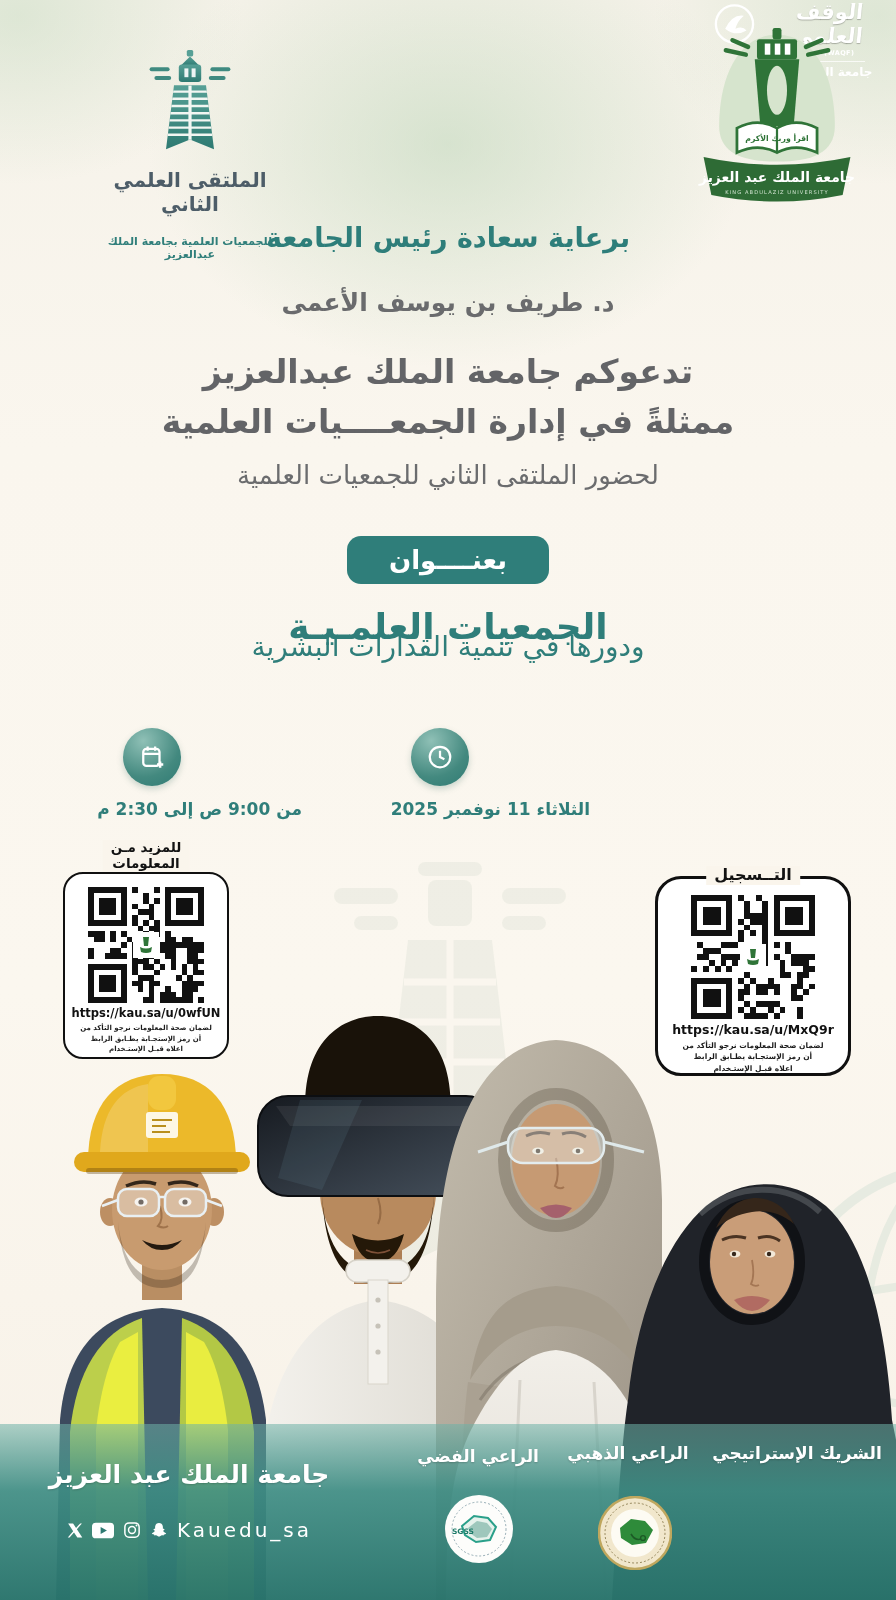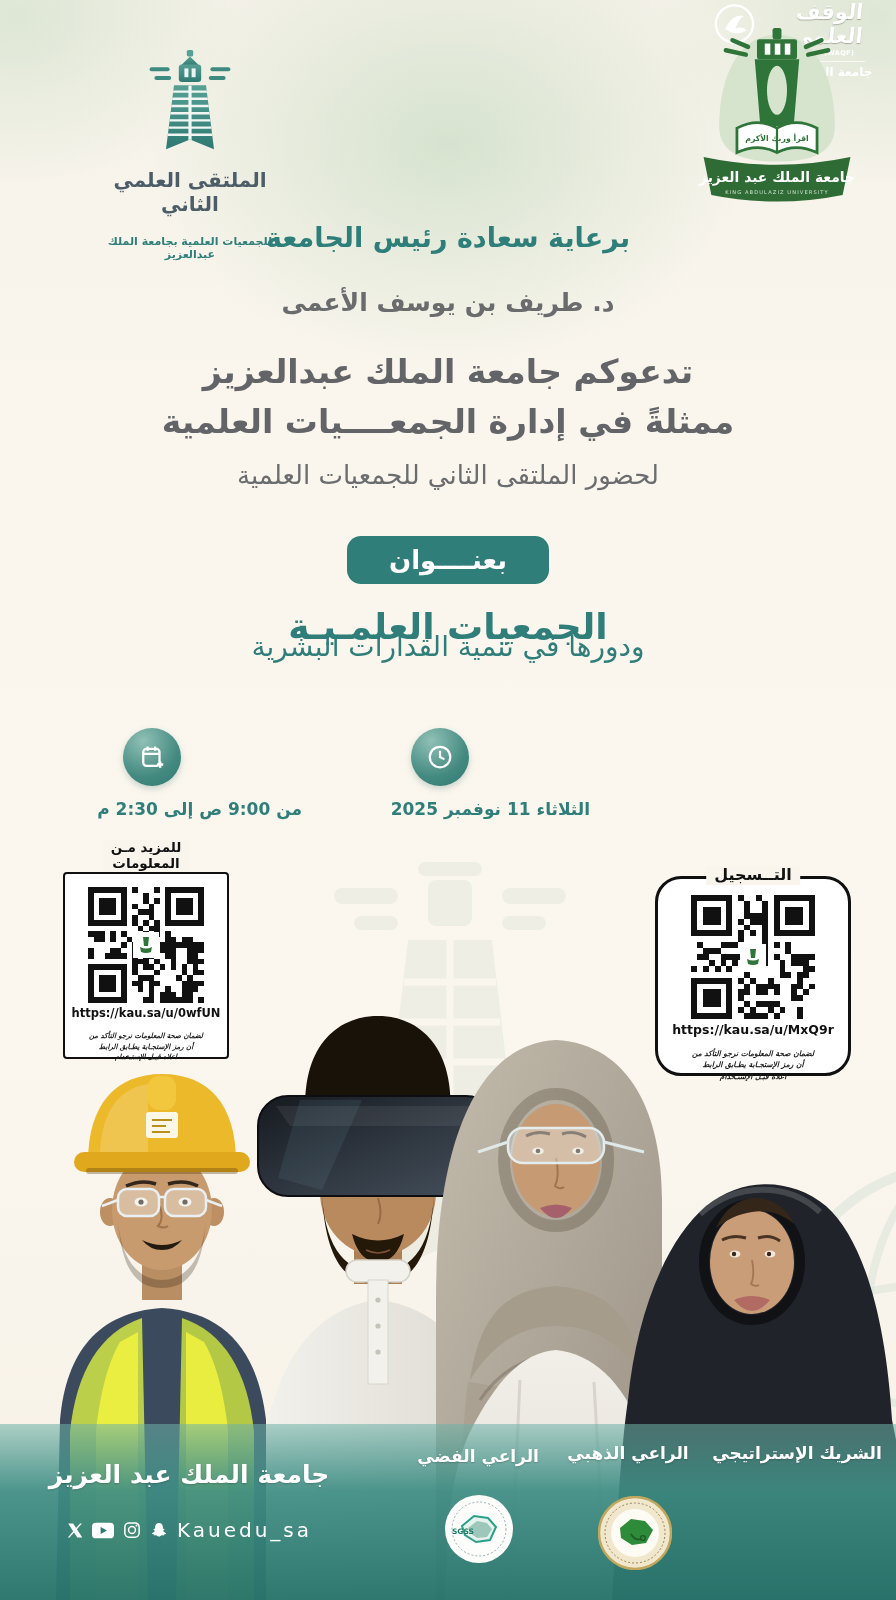--- a/index.html
+++ b/index.html
@@ -31,29 +31,29 @@
          padding:9px 42px;border-radius:14px;}
   .title1{top:606px;font-size:36px;font-weight:800;color:#2f7e7a;letter-spacing:.5px;}
   .title2{top:630px;font-size:28px;font-weight:400;color:#2f7e7a;}
   
   .info-col{position:absolute;top:728px;width:300px;z-index:3;}
   .info-circle{width:58px;height:58px;margin:0 auto;border-radius:50%;
     background:radial-gradient(circle at 35% 22%,#8fc0b6,#43897f 62%,#2f7a73);
     display:flex;align-items:center;justify-content:center;box-shadow:0 3px 6px rgba(60,110,100,.25);}
   .info-label{margin-top:13px;font-size:17px;font-weight:bold;color:#2f7e7a;}
   
-  .qr-box{position:absolute;background:#fff;border:2.5px solid #101010;border-radius:4px;
+  .qr-box{position:absolute;background:#fff;border:2.5px solid #101010;border-radius:20px;
           text-align:center;z-index:6;}
   .qr-label{position:absolute;left:50%;transform:translateX(-50%);background:#faf5ec;
             color:#121212;font-weight:bold;line-height:1.18;padding:0 8px;white-space:nowrap;}
   .qr-graphic{position:relative;margin:13px auto 3px;}
   .qr-logo{position:absolute;left:50%;top:50%;transform:translate(-50%,-50%);
            width:26px;height:26px;background:#fff;display:flex;align-items:center;justify-content:center;}
   .qr-url{font-size:11.5px;font-weight:bold;color:#111;direction:ltr;}
-  .qr-disc{font-size:7px;font-weight:bold;color:#1c1c1c;line-height:1.5;margin-top:11px;font-style:italic;}
+  .qr-disc{font-size:7px;font-weight:bold;color:#1c1c1c;line-height:1.5;margin-top:3px;}
   
   .wm-lh{left:300px;top:852px;z-index:1;opacity:.09;}
   .wm-globe{left:690px;top:1130px;z-index:1;opacity:.45;}
   
   .people{left:0;top:1000px;z-index:2;}
   
   .footer-overlay{left:0;top:1424px;width:896px;height:176px;z-index:4;
     background:linear-gradient(180deg,rgba(110,178,168,.55) 0%,rgba(62,141,132,.92) 38%,rgba(41,116,108,.97) 100%);}
   .footer-uni{left:34px;top:1460px;width:310px;text-align:center;color:#fff;
               font-size:25px;font-weight:bold;z-index:5;text-shadow:0 1px 2px rgba(0,0,0,.18);}

